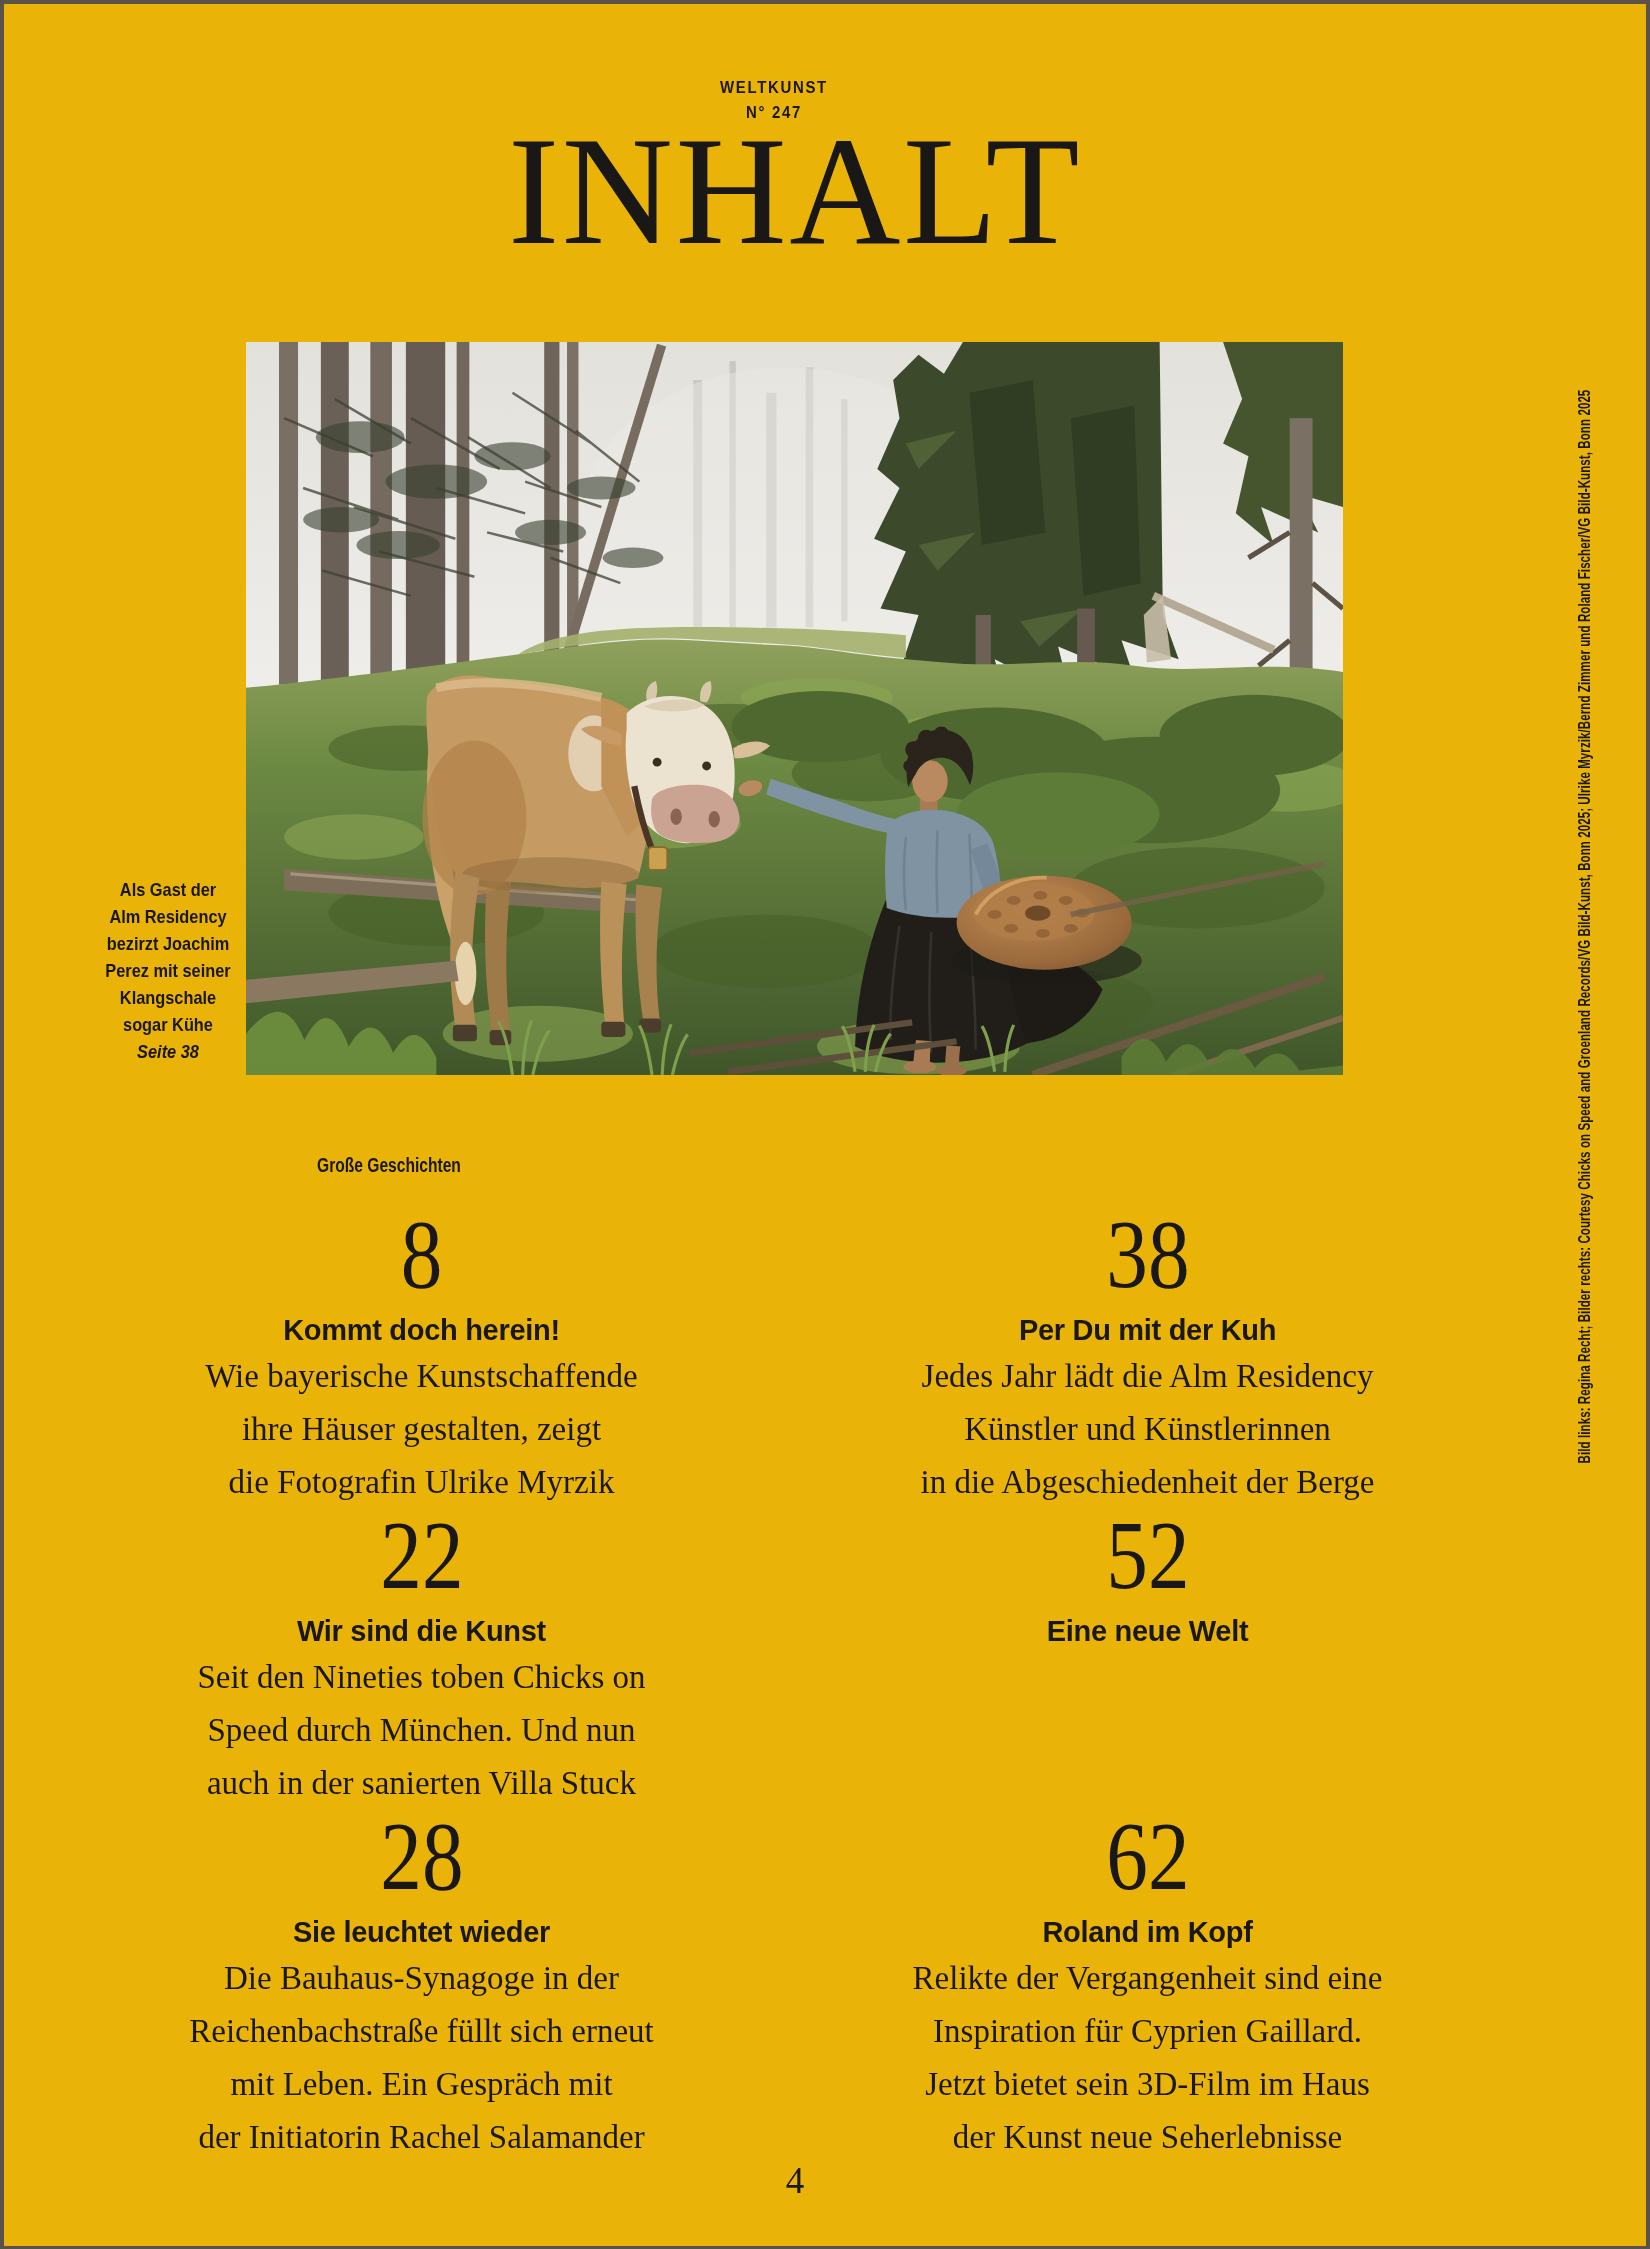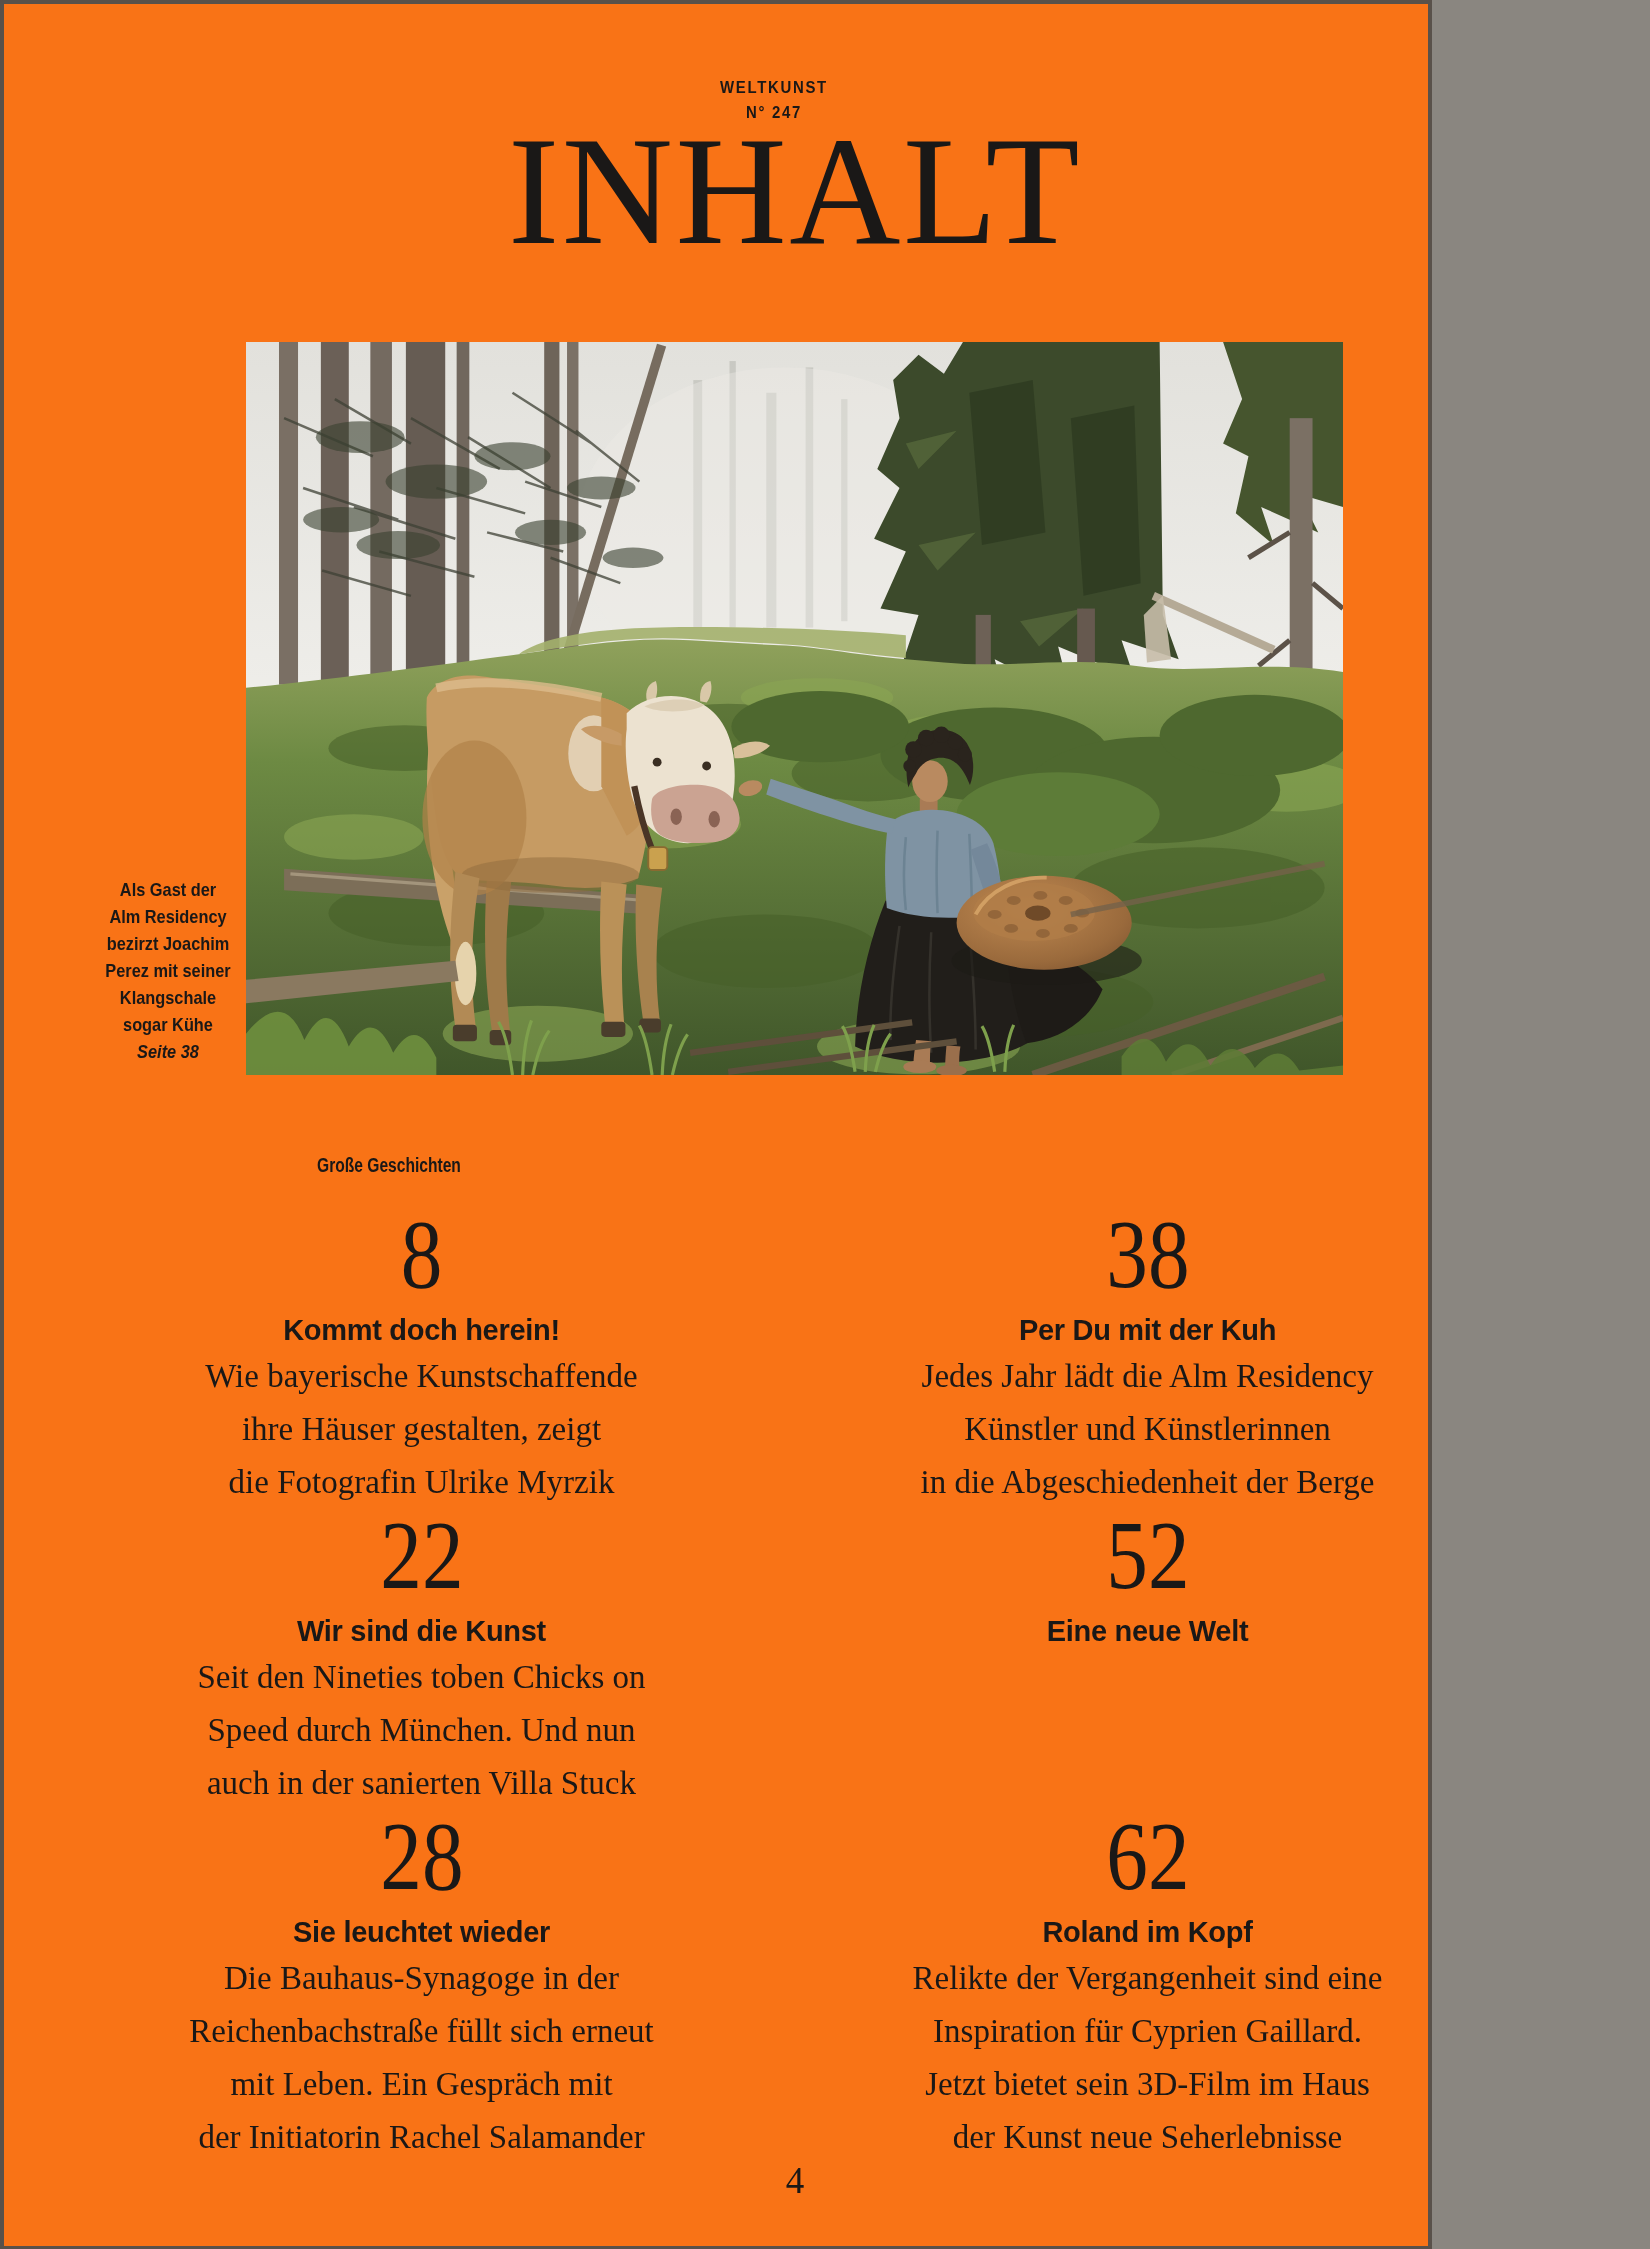--- a/index.html
+++ b/index.html
@@ -1,20 +1,20 @@
 <!DOCTYPE html>
 <html style="font-size:10px"><head>
 <meta charset="utf-8">
 <style>
   html,body{margin:0;padding:0;background:#8a8680;}
   #page{
     position:relative;
-    width:1432px;height:2250px;
+    width:1650px;height:2250px;
     box-sizing:border-box;
-    background:#f97316;
+    background:#eab308;
     border:4.4px solid #59514a;
     font-family:"Liberation Sans",sans-serif;
     color:#1a1817;
     overflow:hidden;
   }
   .masthead{
     position:absolute;top:71px;left:770px;
     transform:translateX(-50%) scaleX(0.88);
     text-align:center;font-weight:bold;font-size:17px;
     letter-spacing:1.9px;line-height:25px;white-space:nowrap;

